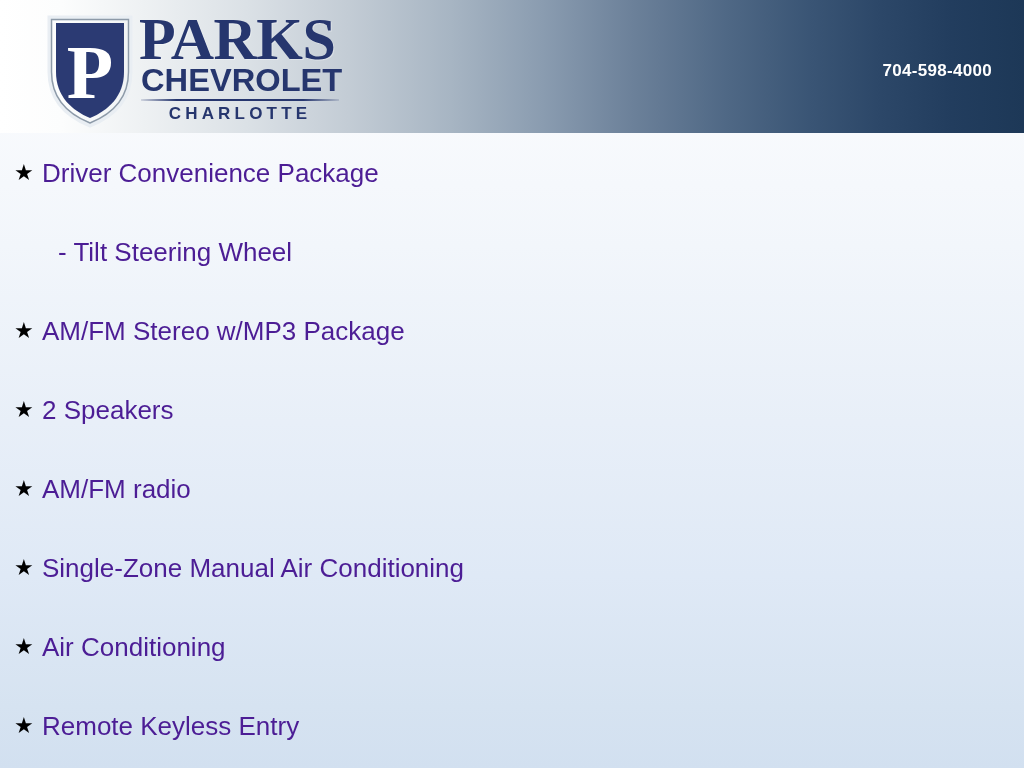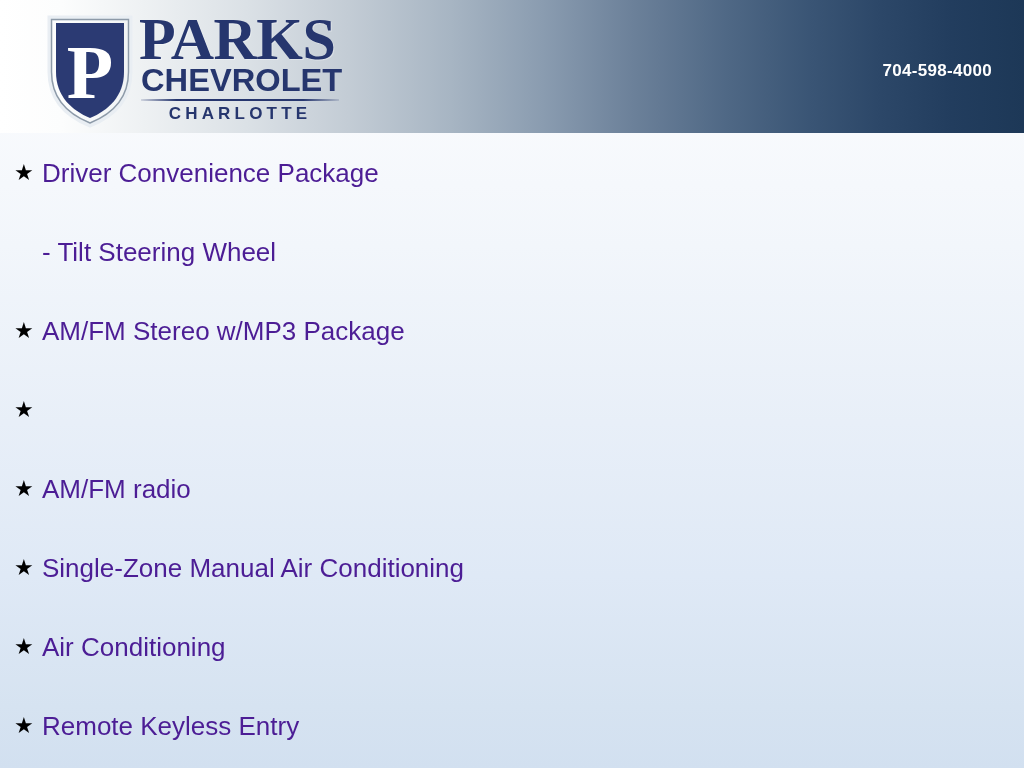--- a/index.html
+++ b/index.html
@@ -141,21 +141,21 @@
     display: inline-block;
   }
   .feature-text {
     font-family: "Liberation Sans", sans-serif;
     font-size: 26px;
     line-height: 30px;
     color: #4c1d95;
     white-space: nowrap;
   }
   .feature-row.sub .bullet-star { visibility: hidden; }
-  .feature-row.sub .feature-text { padding-left: 0px; }
+  .feature-row.sub .feature-text { padding-left: 0px; margin-left: 16px; }
 </style>
 </head>
 <body>
 
 <div id="header-band">
 
   <div id="logo-block">
 
     <div id="shield-wrap">
       <svg width="92" height="118" viewBox="0 0 92 118">
@@ -187,20 +187,21 @@
     <li class="feature-row sub">
       <span class="bullet-star"></span>
       <span class="feature-text">- Tilt Steering Wheel</span>
     </li>
     <li class="feature-row">
       <span class="bullet-star">★</span>
       <span class="feature-text">AM/FM Stereo w/MP3 Package</span>
     </li>
     <li class="feature-row">
       <span class="bullet-star">★</span>
+      <span class="feature-text">2 Speakers</span>
     </li>
     <li class="feature-row">
       <span class="bullet-star">★</span>
       <span class="feature-text">AM/FM radio</span>
     </li>
     <li class="feature-row">
       <span class="bullet-star">★</span>
       <span class="feature-text">Single-Zone Manual Air Conditioning</span>
     </li>
     <li class="feature-row">

